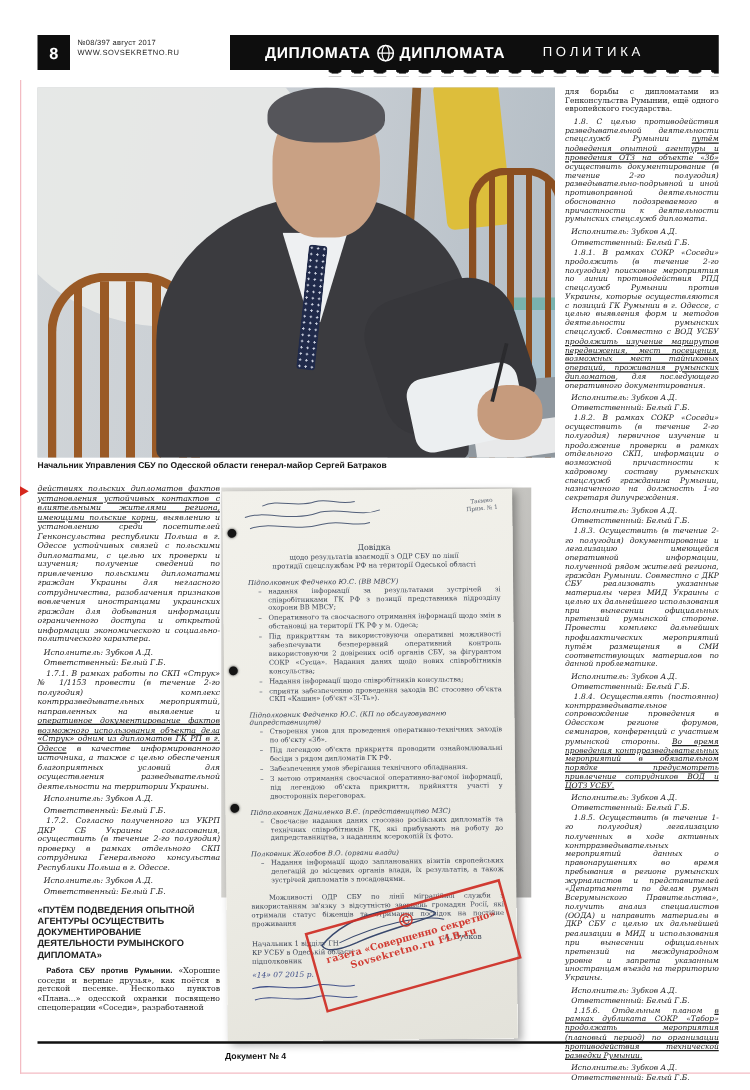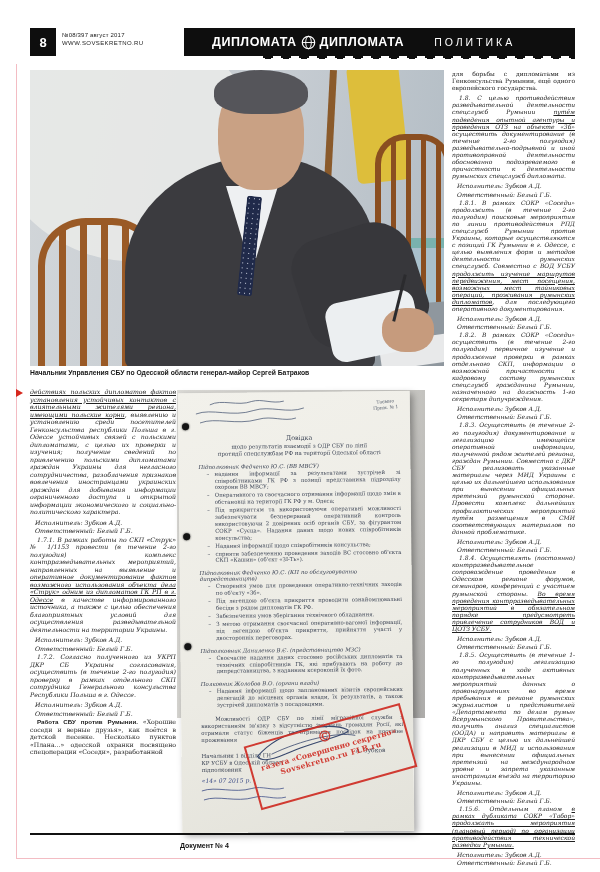--- a/index.html
+++ b/index.html
@@ -139,20 +139,21 @@
 <div class="col col-left">
     <p class="blk quote"><span class="arrow"></span><span class="u ">действиях польских дипломатов фактов установления устойчивых контактов с влиятельными жителями региона, имеющими польские корни</span><span>, выявлению и установлению среди посетителей Генконсульства республики Польша в г. Одессе устойчивых связей с польскими дипломатами, с целью их проверки и изучения; получение сведений по привлечению польскими дипломатами граждан Украины для негласного сотрудничества, разоблачения признаков вовлечения иностранцами украинских граждан для добывания информации ограниченного доступа и открытой информации экономического и социально-политического характера.</span></p>
     <p class="blk credit"><span>Исполнитель: Зубков А.Д.</span></p>
     <p class="blk credit"><span>Ответственный: Белый Г.Б.</span></p>
     <p class="blk quote ind"><span>1.7.1. В рамках работы по СКП «Струк» № 1/1153 провести (в течение 2-го полугодия) комплекс контрразведывательных мероприятий, направленных на выявление и </span><span class="u ">оперативное документирование фактов возможного использования объекта дела «Струк» одним из дипломатов ГК РП в г. Одессе</span><span> в качестве информированного источника, а также с целью обеспечения благоприятных условий для осуществления разведывательной деятельности на территории Украины.</span></p>
     <p class="blk credit"><span>Исполнитель: Зубков А.Д.</span></p>
     <p class="blk credit"><span>Ответственный: Белый Г.Б.</span></p>
     <p class="blk quote ind"><span>1.7.2. Согласно полученного из УКРП ДКР СБ Украины согласования, осуществить (в течение 2-го полугодия) проверку в рамках отдельного СКП сотрудника Генерального консульства Республики Польша в г. Одессе.</span></p>
     <p class="blk credit"><span>Исполнитель: Зубков А.Д.</span></p>
     <p class="blk credit"><span>Ответственный: Белый Г.Б.</span></p>
+    <p class="blk headline"><span>«ПУТЁМ ПОДВЕДЕНИЯ ОПЫТНОЙ АГЕНТУРЫ ОСУЩЕСТВИТЬ ДОКУМЕНТИРОВАНИЕ ДЕЯТЕЛЬНОСТИ РУМЫНСКОГО ДИПЛОМАТА»</span></p>
     <p class="blk roman ind"><span class="b">Работа СБУ против Румынии. </span><span>«Хорошие соседи и верные друзья», как поётся в детской песенке. Несколько пунктов «Плана...» одесской охранки посвящено спецоперации «Соседи», разработанной</span></p>
   </div>
 <div class="col col-right">
     <p class="blk roman"><span>для борьбы с дипломатами из Генконсульства Румынии, ещё одного европейского государства.</span></p>
     <p class="blk quote ind"><span>1.8. С целью противодействия разведывательной деятельности спецслужб Румынии </span><span class="u ">путём подведения опытной агентуры и проведения ОТЗ на объекте «3б»</span><span> осуществить документирование (в течение 2-го полугодия) разведывательно-подрывной и иной противоправной деятельности обоснованно подозреваемого в причастности к деятельности румынских спецслужб дипломата.</span></p>
     <p class="blk credit"><span>Исполнитель: Зубков А.Д.</span></p>
     <p class="blk credit"><span>Ответственный: Белый Г.Б.</span></p>
     <p class="blk quote ind"><span>1.8.1. В рамках СОКР «Соседи» продолжить (в течение 2-го полугодия) поисковые мероприятия по линии противодействия РПД спецслужб Румынии против Украины, которые осуществляются с позиций ГК Румынии в г. Одессе, с целью выявления форм и методов деятельности румынских спецслужб. Совместно с ВОД УСБУ </span><span class="u ">продолжить изучение маршрутов передвижения, мест посещения, возможных мест тайниковых операций, проживания румынских дипломатов</span><span>, для последующего оперативного документирования.</span></p>
     <p class="blk credit"><span>Исполнитель: Зубков А.Д.</span></p>
     <p class="blk credit"><span>Ответственный: Белый Г.Б.</span></p>

